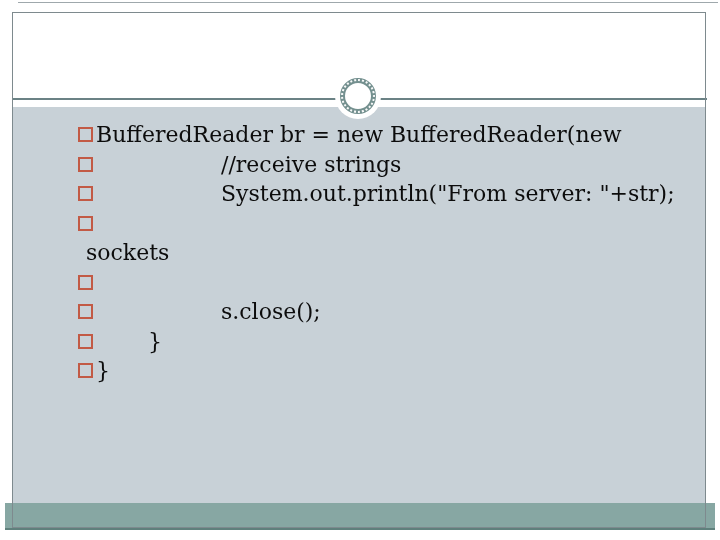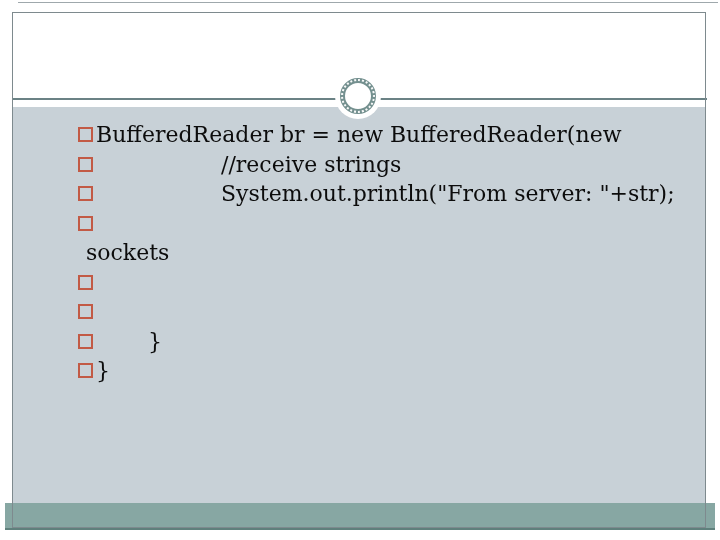--- a/index.html
+++ b/index.html
@@ -78,19 +78,19 @@
   <div class="li"><span class="bullet"></span><span class="tab"></span><span class="code">//receive strings</span></div>
 
 
 
   <div class="li"><span class="bullet"></span><span class="tab"></span><span class="code">System.out.println("From server: "+str);</span></div>
 
   <div class="li"><span class="bullet"></span><span class="tab"></span><div class="cont">sockets</div></div>
 
   <div class="li"><span class="bullet"></span><span class="tab"></span></div>
 
-  <div class="li"><span class="bullet"></span><span class="tab"></span></div>
+  <div class="li"><span class="bullet"></span><span class="tab"></span><span class="code">s.close();</span></div>
 
   <div class="li"><span class="bullet"></span><span class="tab-sm"></span><span class="code">}</span></div>
 
   <div class="li"><span class="bullet"></span><span class="code">}</span></div>
 
 </div>
 
 </body></html>

